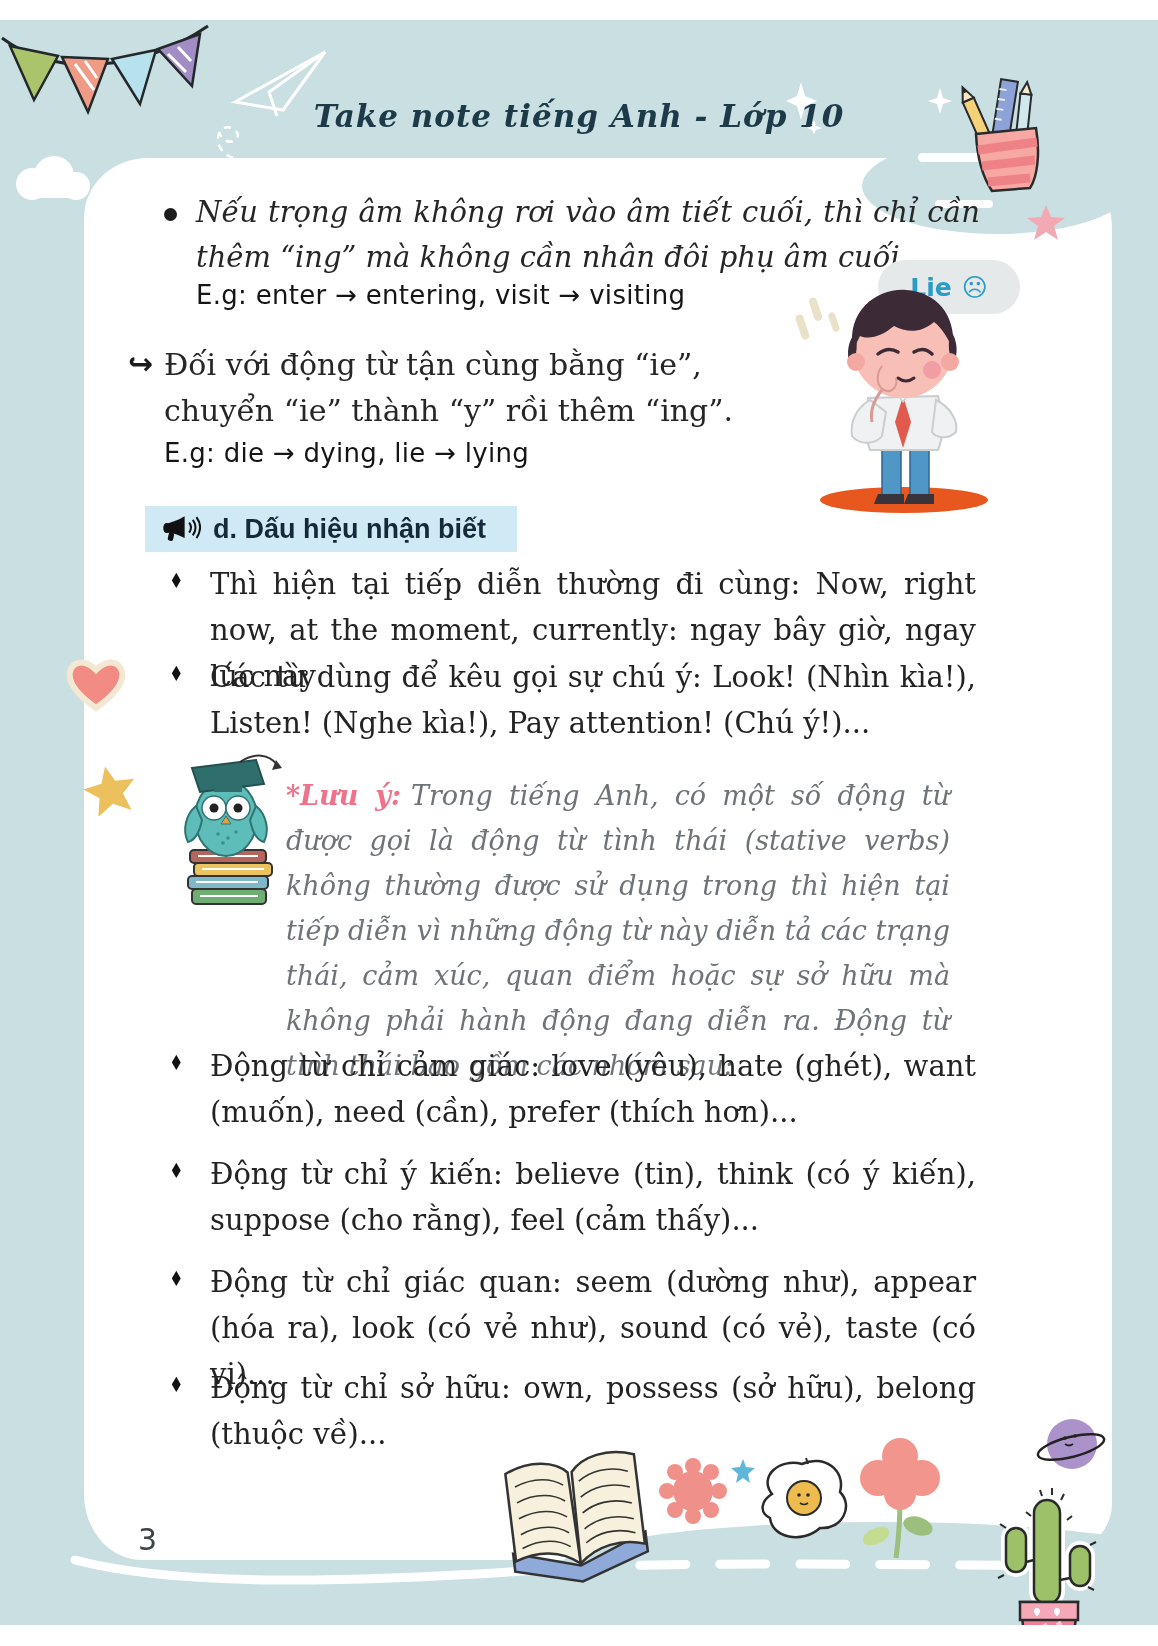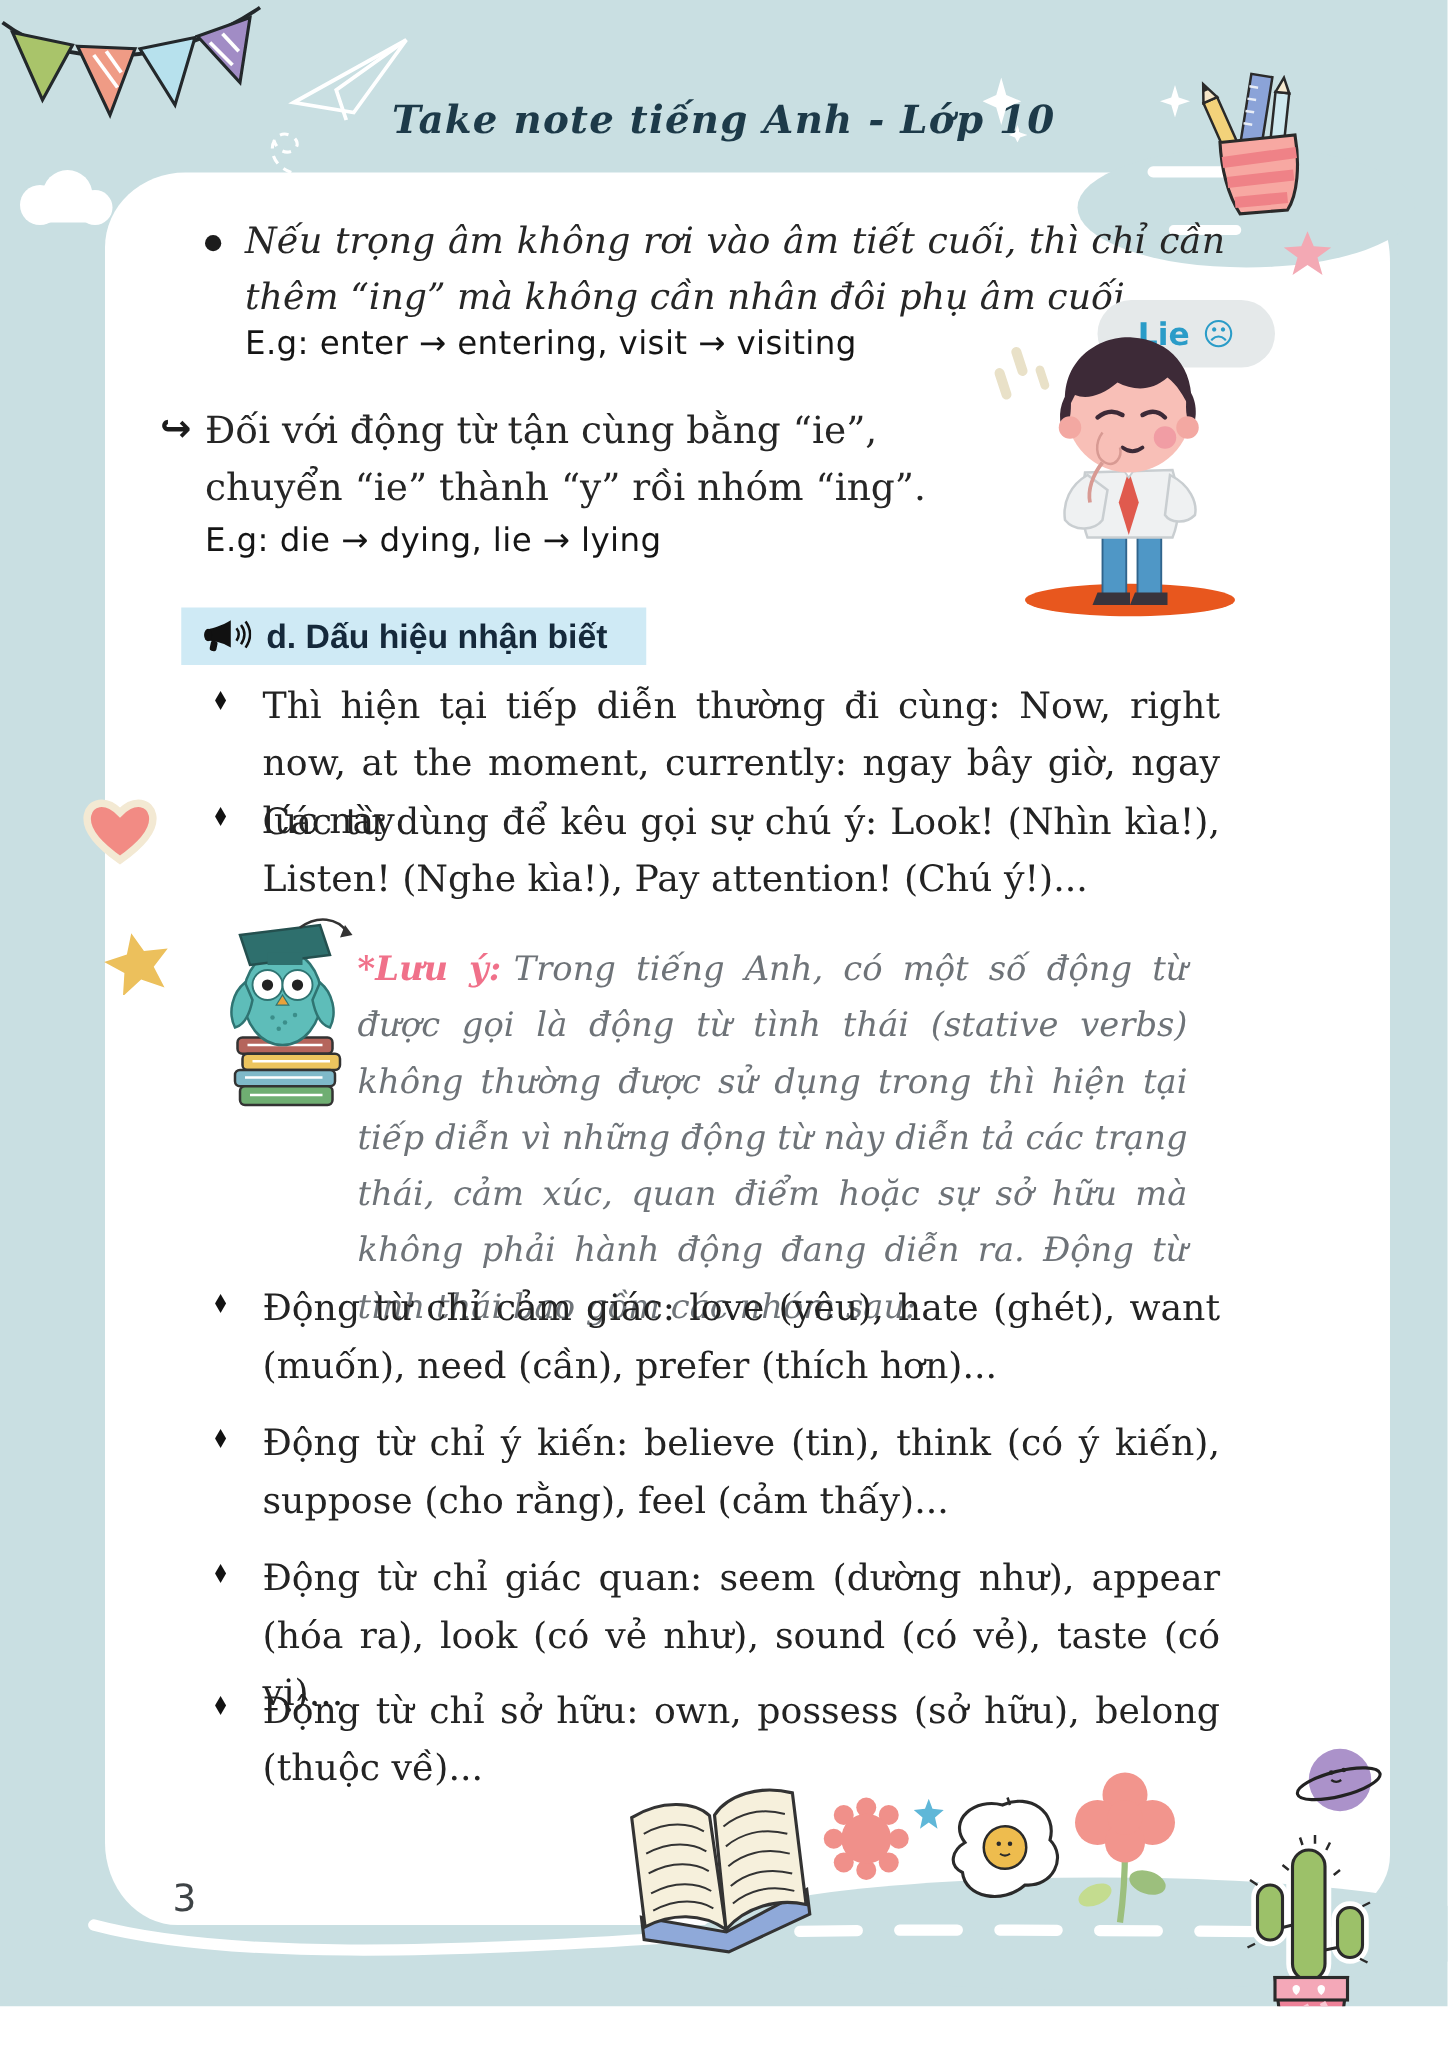--- a/index.html
+++ b/index.html
@@ -1,17 +1,17 @@
 <!DOCTYPE html>
 <html><head>
 <meta charset="utf-8">
 <style>
   html,body{margin:0;padding:0;}
   body{font-family:"DejaVu Serif",serif;}
-  .stage{position:relative;width:1158px;height:1605px;background:#c9dfe2;overflow:hidden;}
+  .stage{position:relative;width:1158px;height:1605px;background:#c9dfe2;overflow:hidden;margin-top:20px;}
   .abs{position:absolute;}
   .card{left:84px;top:138px;width:1028px;height:1402px;background:#ffffff;
         border-radius:64px 52px 70px 58px / 60px 72px 56px 66px;}
   .notch{background:#c9dfe2;border-radius:50%;}
   
   .script-title{font-family:"DejaVu Serif",serif;font-style:italic;font-weight:700;
         font-size:31px;color:#1d3a49;letter-spacing:1px;white-space:nowrap;}
   .body-it{font-style:italic;font-size:29px;line-height:45px;color:#262626;text-align:justify;}
   .body-up{font-size:30px;line-height:46px;color:#262626;}
   .handnote{font-family:"DejaVu Sans",sans-serif;font-size:26px;color:#151515;letter-spacing:.3px;white-space:nowrap;text-align:center;}
@@ -100,21 +100,21 @@
 
   <svg class="abs" style="left:1026px;top:184px;" width="40" height="38" viewBox="0 0 40 38">
     <polygon points="20,1 25,13 39,14 28,22 32,36 20,28 8,36 12,22 1,14 15,13" fill="#f3a9b4"></polygon>
   </svg>
 
   <div class="abs dotmark" style="left:164px;top:188px;"></div>
   <div class="abs body-it" style="left:196px;top:170px;width:784px;">Nếu trọng âm không rơi vào âm tiết cuối, thì chỉ cần thêm “ing” mà không cần nhân đôi phụ âm cuối.</div>
   <div class="abs handnote" style="left:196px;top:260px;">E.g: enter → entering, visit → visiting</div>
 
   <div class="abs arrowmark" style="left:128px;top:326px;">↪</div>
-  <div class="abs body-up" style="left:164px;top:322px;width:650px;">Đối với động từ tận cùng bằng “ie”, chuyển “ie” thành “y” rồi nhóm “ing”.</div>
+  <div class="abs body-up" style="left:164px;top:322px;width:650px;">Đối với động từ tận cùng bằng “ie”, chuyển “ie” thành “y” rồi thêm “ing”.</div>
   <div class="abs handnote" style="left:164px;top:418px;">E.g: die → dying, lie → lying</div>
 
   <div class="abs bubble" style="left:878px;top:240px;width:142px;height:54px;">
     <span>Lie</span>
     <span>☹</span>
   </div>
   <div class="abs bubble-tail" style="left:902px;top:292px;"></div>
   <svg class="abs" style="left:786px;top:250px;" width="232" height="246" viewBox="0 0 232 246">
     <ellipse cx="118" cy="230" rx="84" ry="13" fill="#e8571e"></ellipse>
     <g transform="rotate(-18 30 60)">

